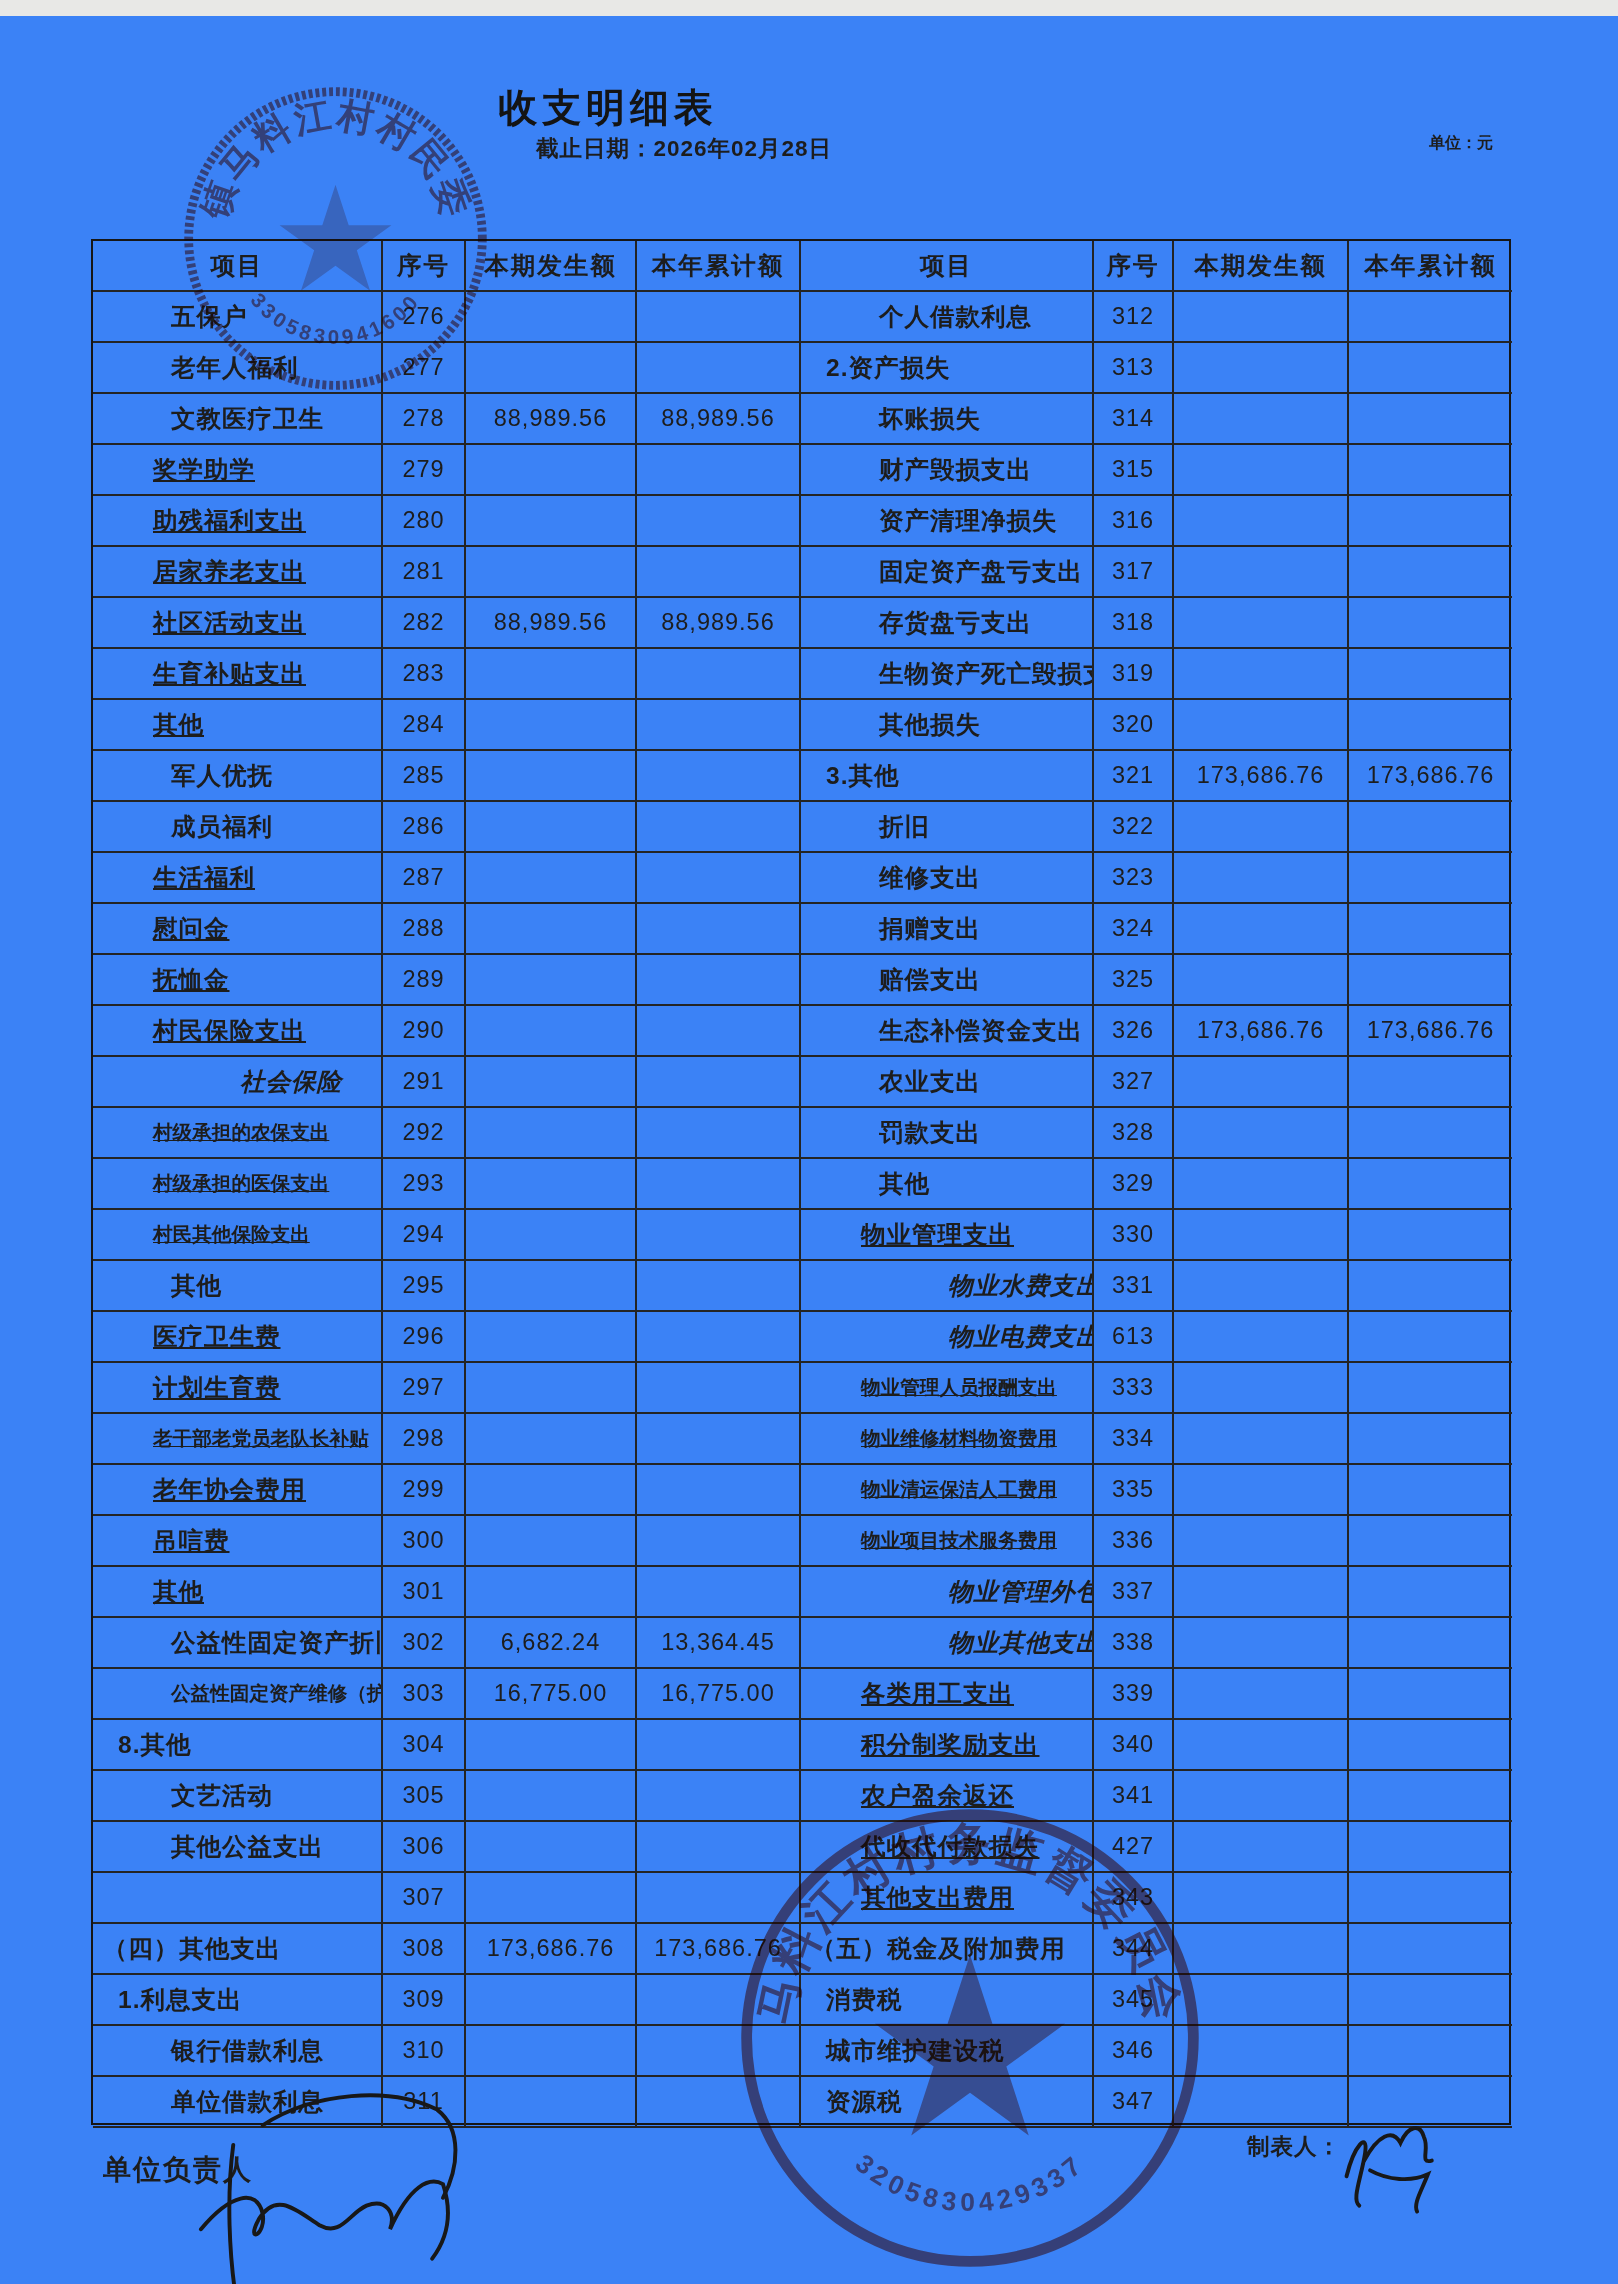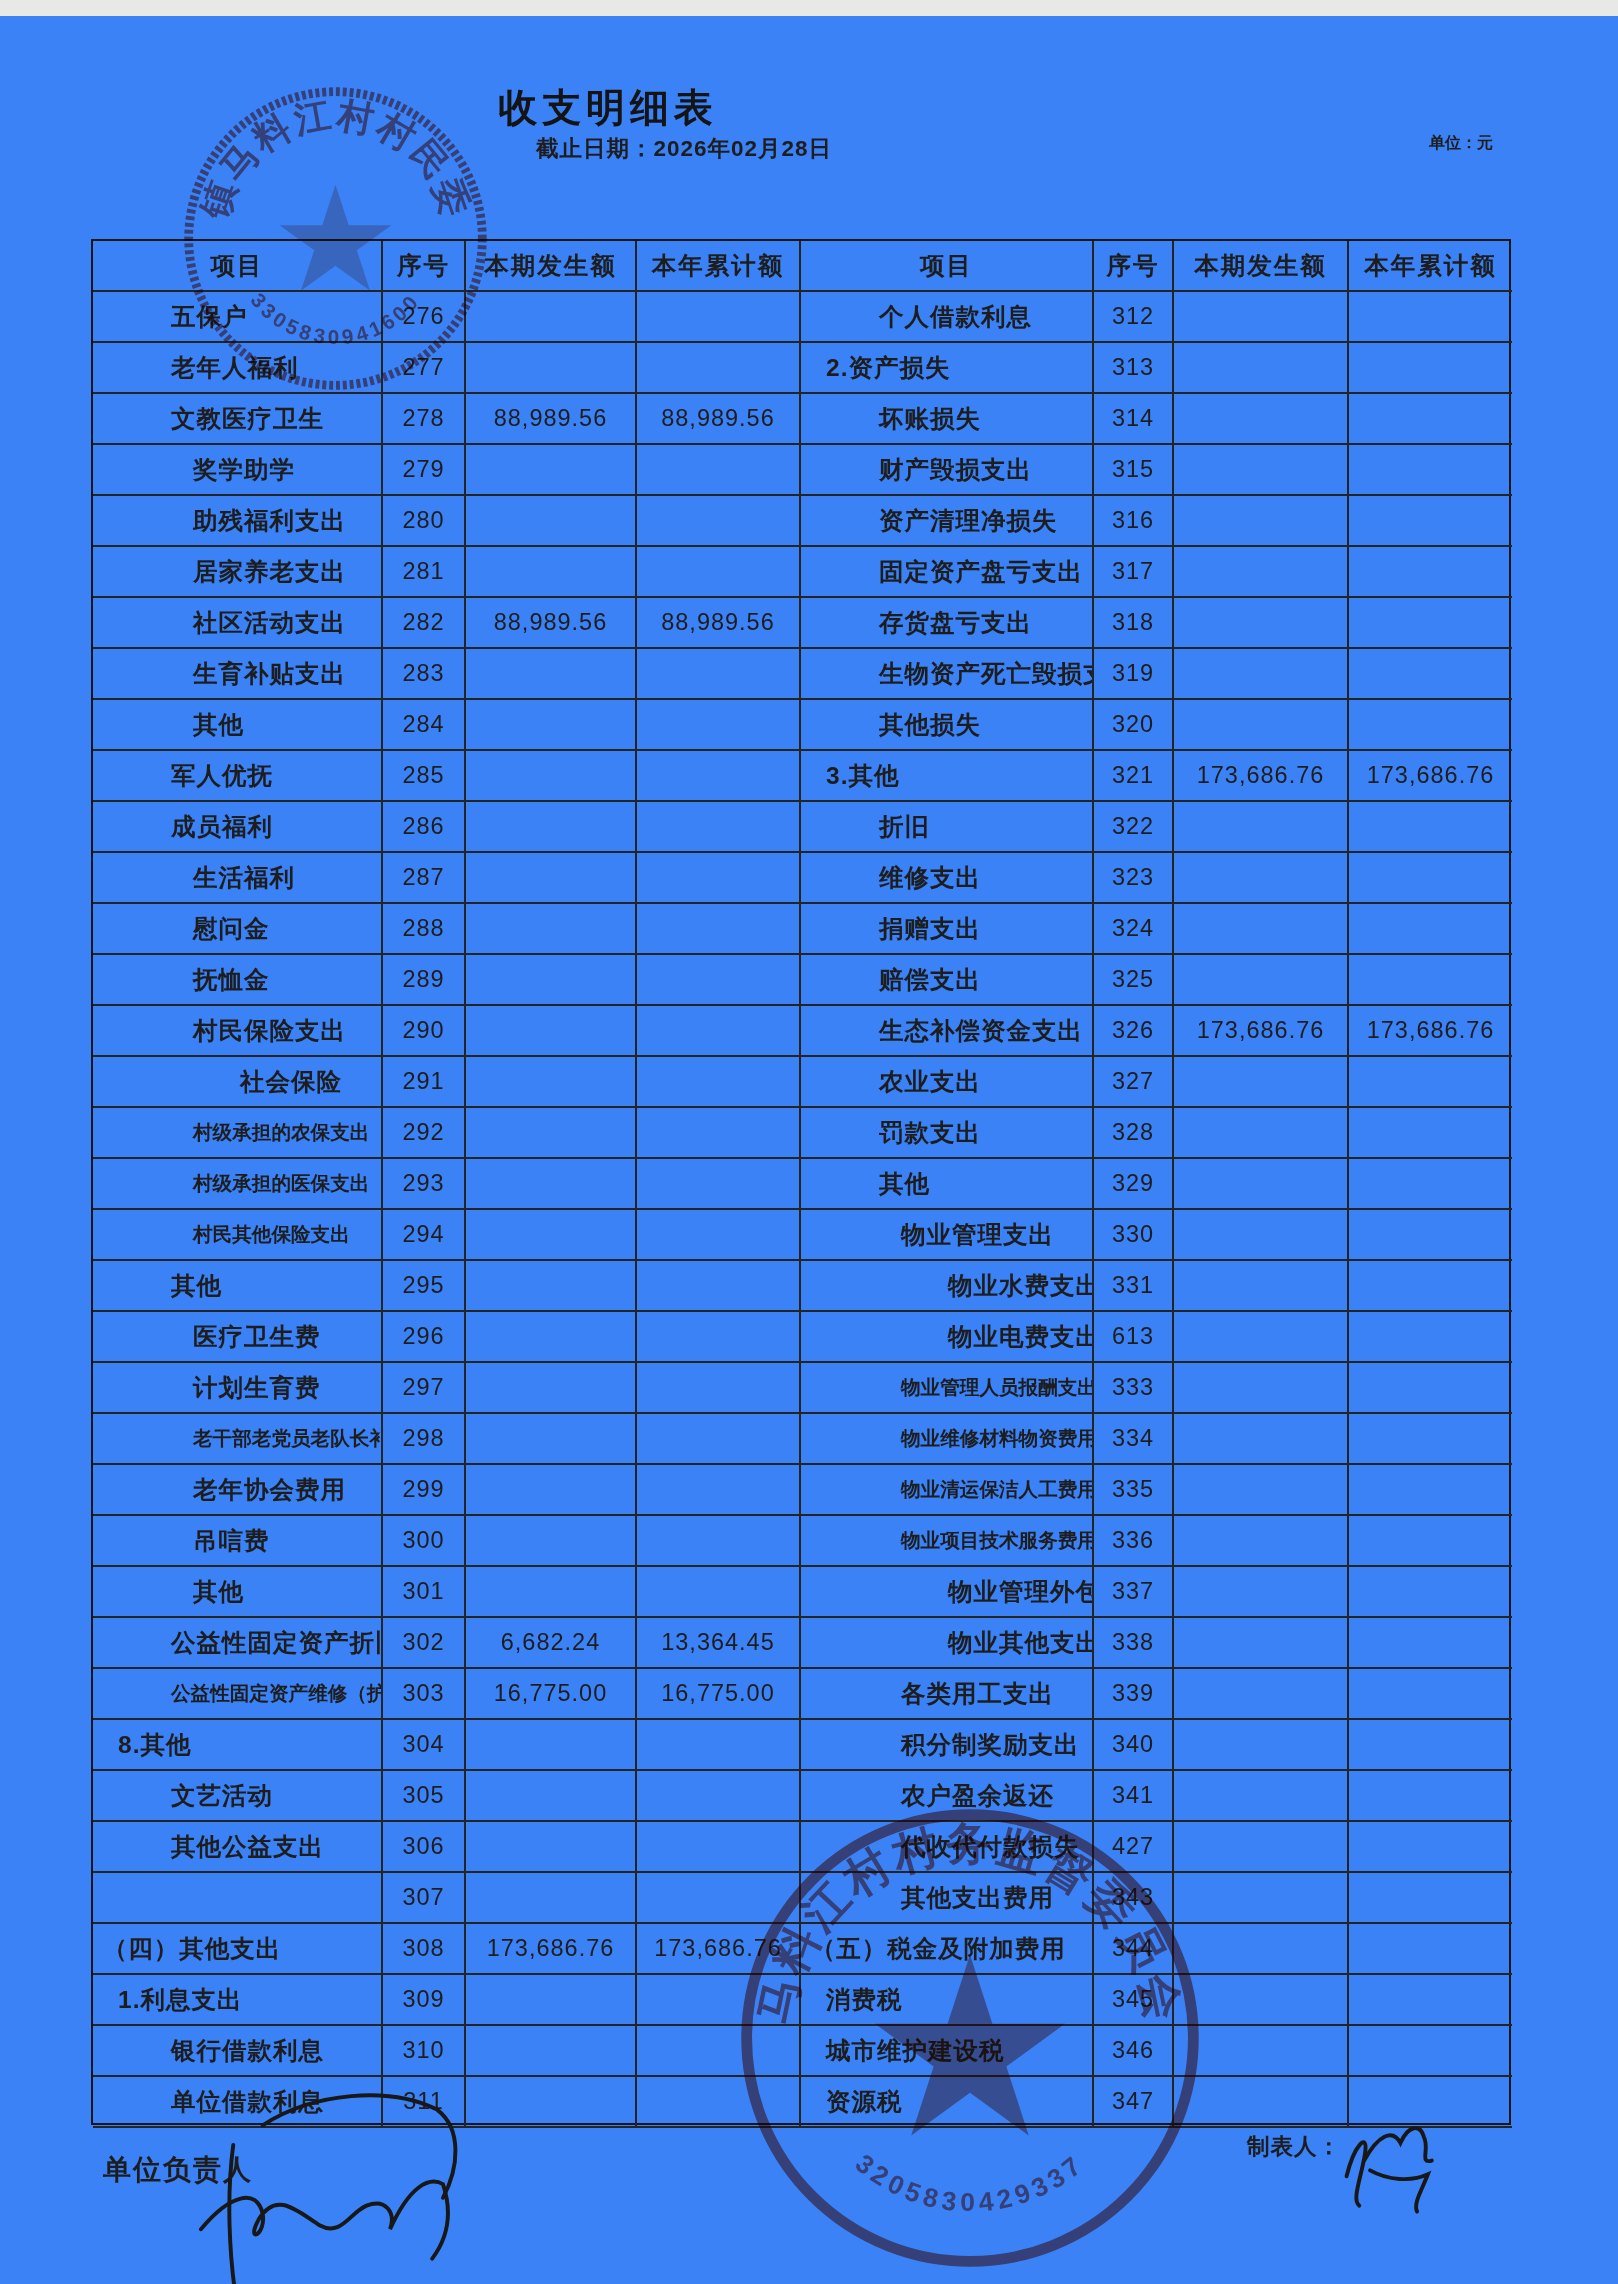--- a/index.html
+++ b/index.html
@@ -34,22 +34,22 @@
     white-space:nowrap;
   }
   .cell:nth-child(8n){border-right:none;}
   .head{justify-content:center;font-size:24.5px;font-weight:700;letter-spacing:2px;}
   .item{font-size:24.5px;font-weight:600;letter-spacing:1px;}
   .item.sm{font-size:19.6px;letter-spacing:0;}
   .num{justify-content:center;font-size:23.5px;font-weight:500;letter-spacing:1px;}
   .l0{padding-left:9.8px;}
   .l1{padding-left:25px;}
   .l2{padding-left:78px;}
-  .l3{padding-left:100px;}
-  .l4{padding-left:147px;}
+  .l3{padding-left:60px;text-decoration:underline;}
+  .l4{padding-left:147px;font-style:italic;}
 
   #footL{left:103px;top:2135px;font-size:28px;font-weight:600;letter-spacing:2px;}
   #footR{left:1247px;top:2115px;font-size:22.5px;font-weight:600;letter-spacing:1px;}
 
   
   .stamp{mix-blend-mode:multiply;pointer-events:none;}
   #stampTop{left:174px;top:61px;opacity:.82;}
   #stampBottom{left:730px;top:1782px;opacity:.85;}
   #inkLayer{left:0;top:0;pointer-events:none;}
 </style>

